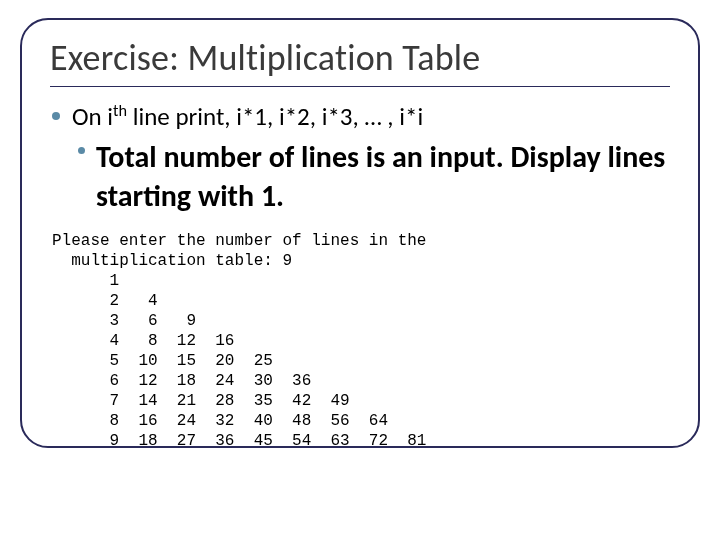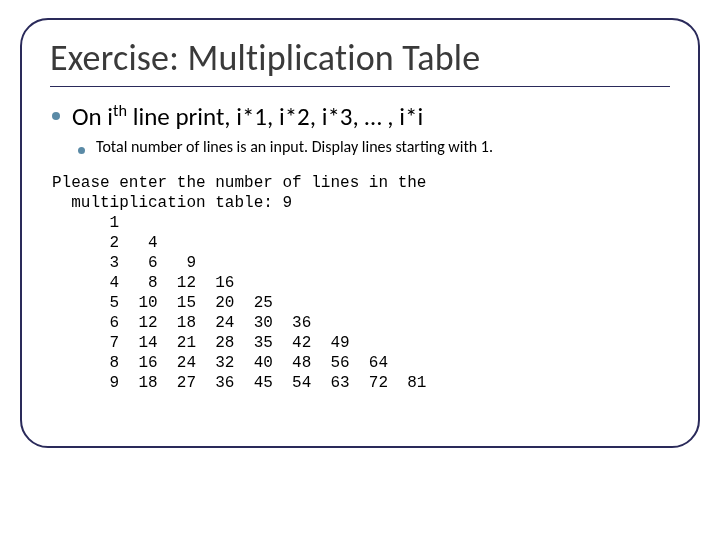--- a/index.html
+++ b/index.html
@@ -60,22 +60,23 @@
     border-radius: 50%;
     background: #5a8aa6;
   }
   ul.lvl2 {
     margin: 4px 0 0 0;
     padding-left: 24px;
     list-style: none;
   }
   ul.lvl2 > li {
     position: relative;
-    font-size: 16px;
+    font-size: 30px;
     line-height: 1.3;
+    font-weight: bold;
   }
   ul.lvl2 > li::before {
     content: "";
     position: absolute;
     left: -18px;
     top: 10px;
     width: 7px;
     height: 7px;
     border-radius: 50%;
     background: #5a8aa6;

